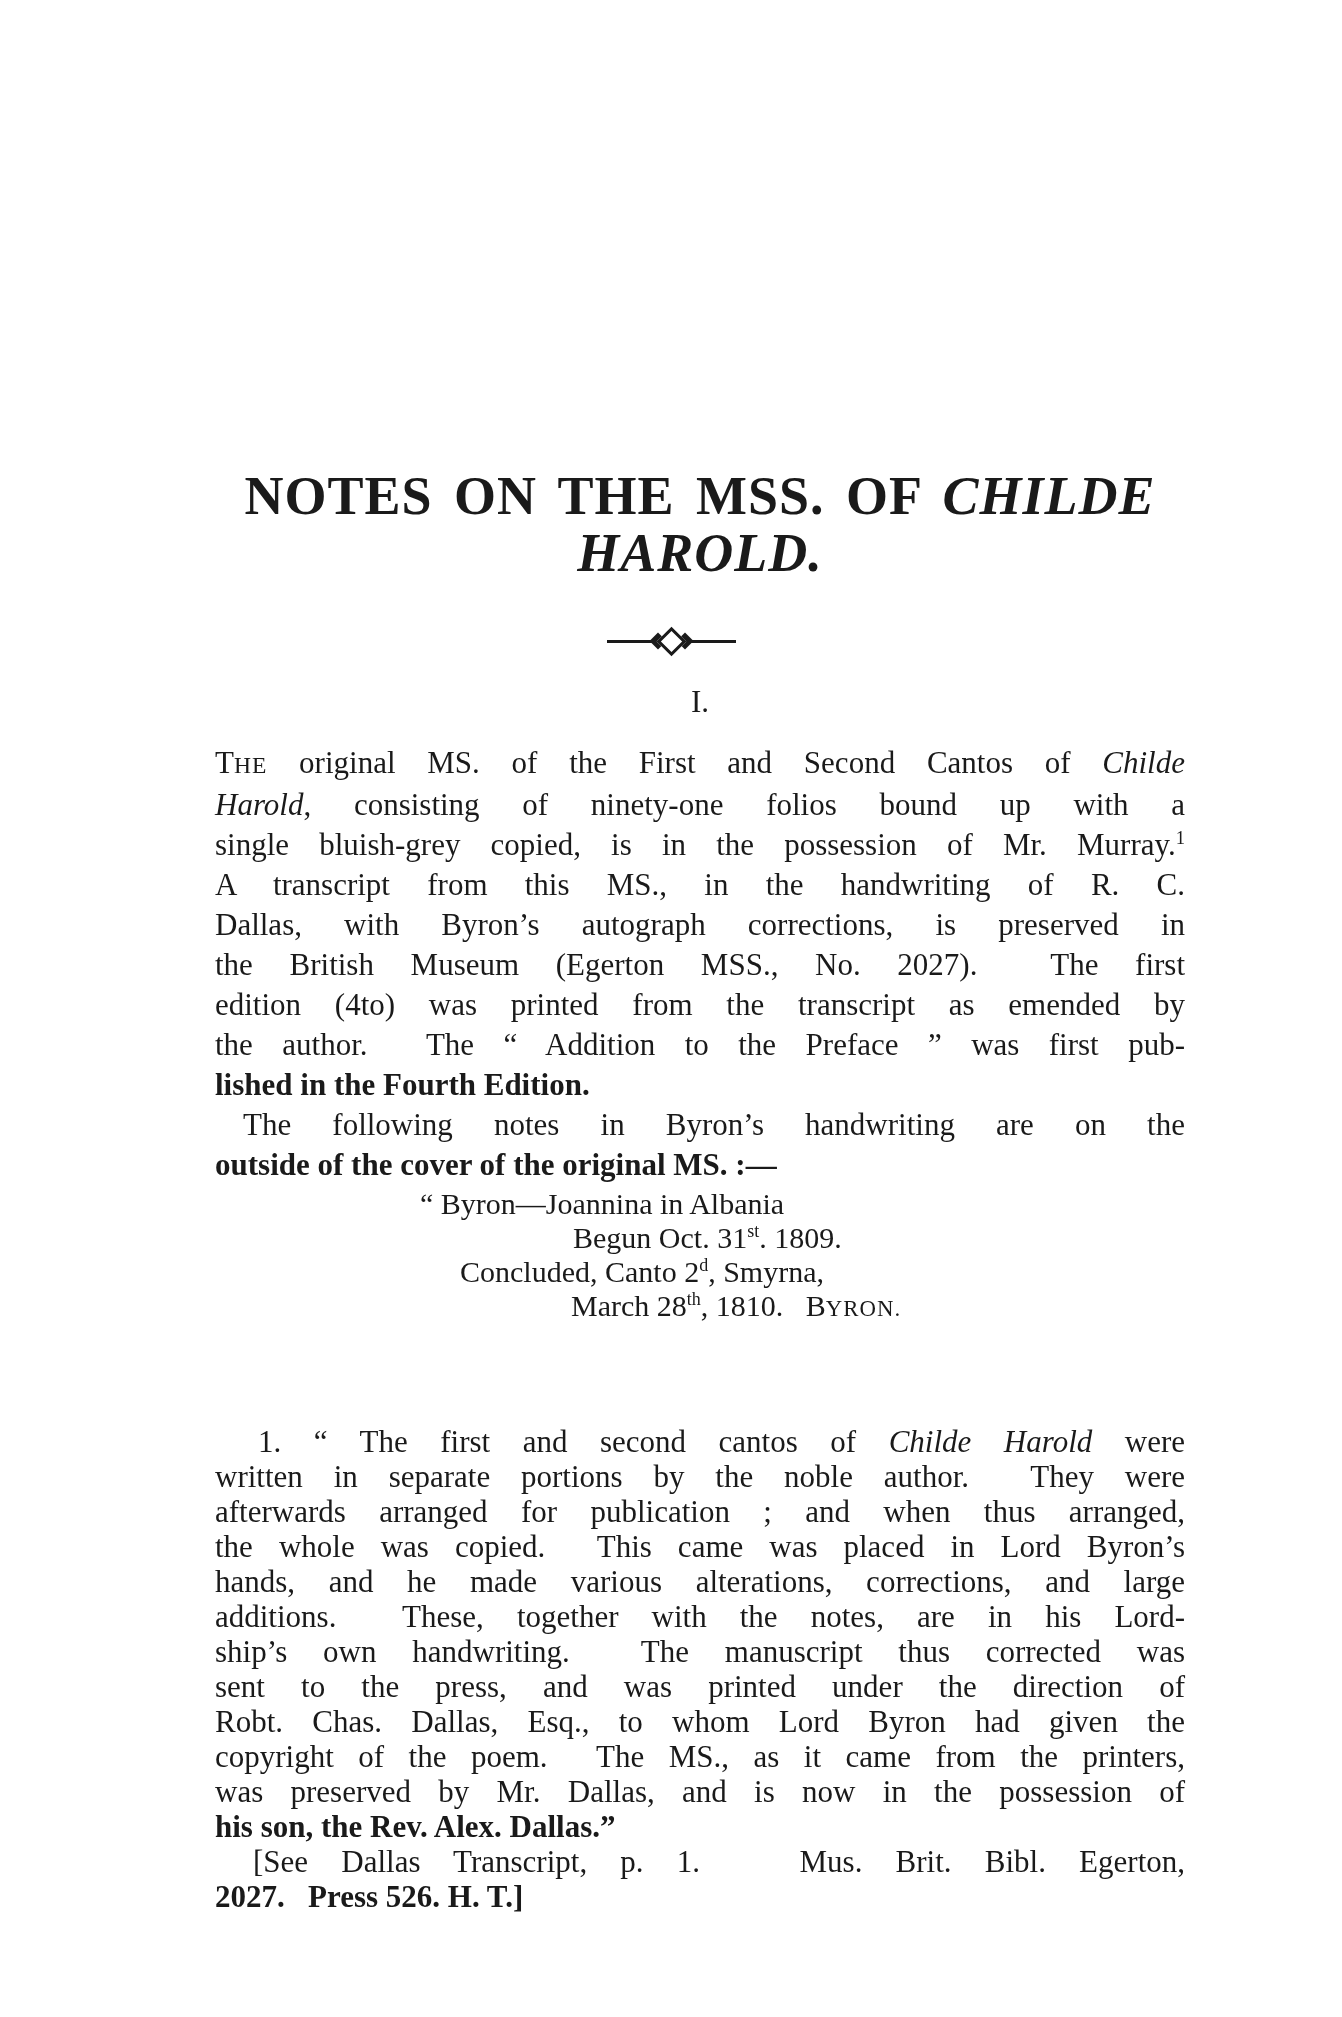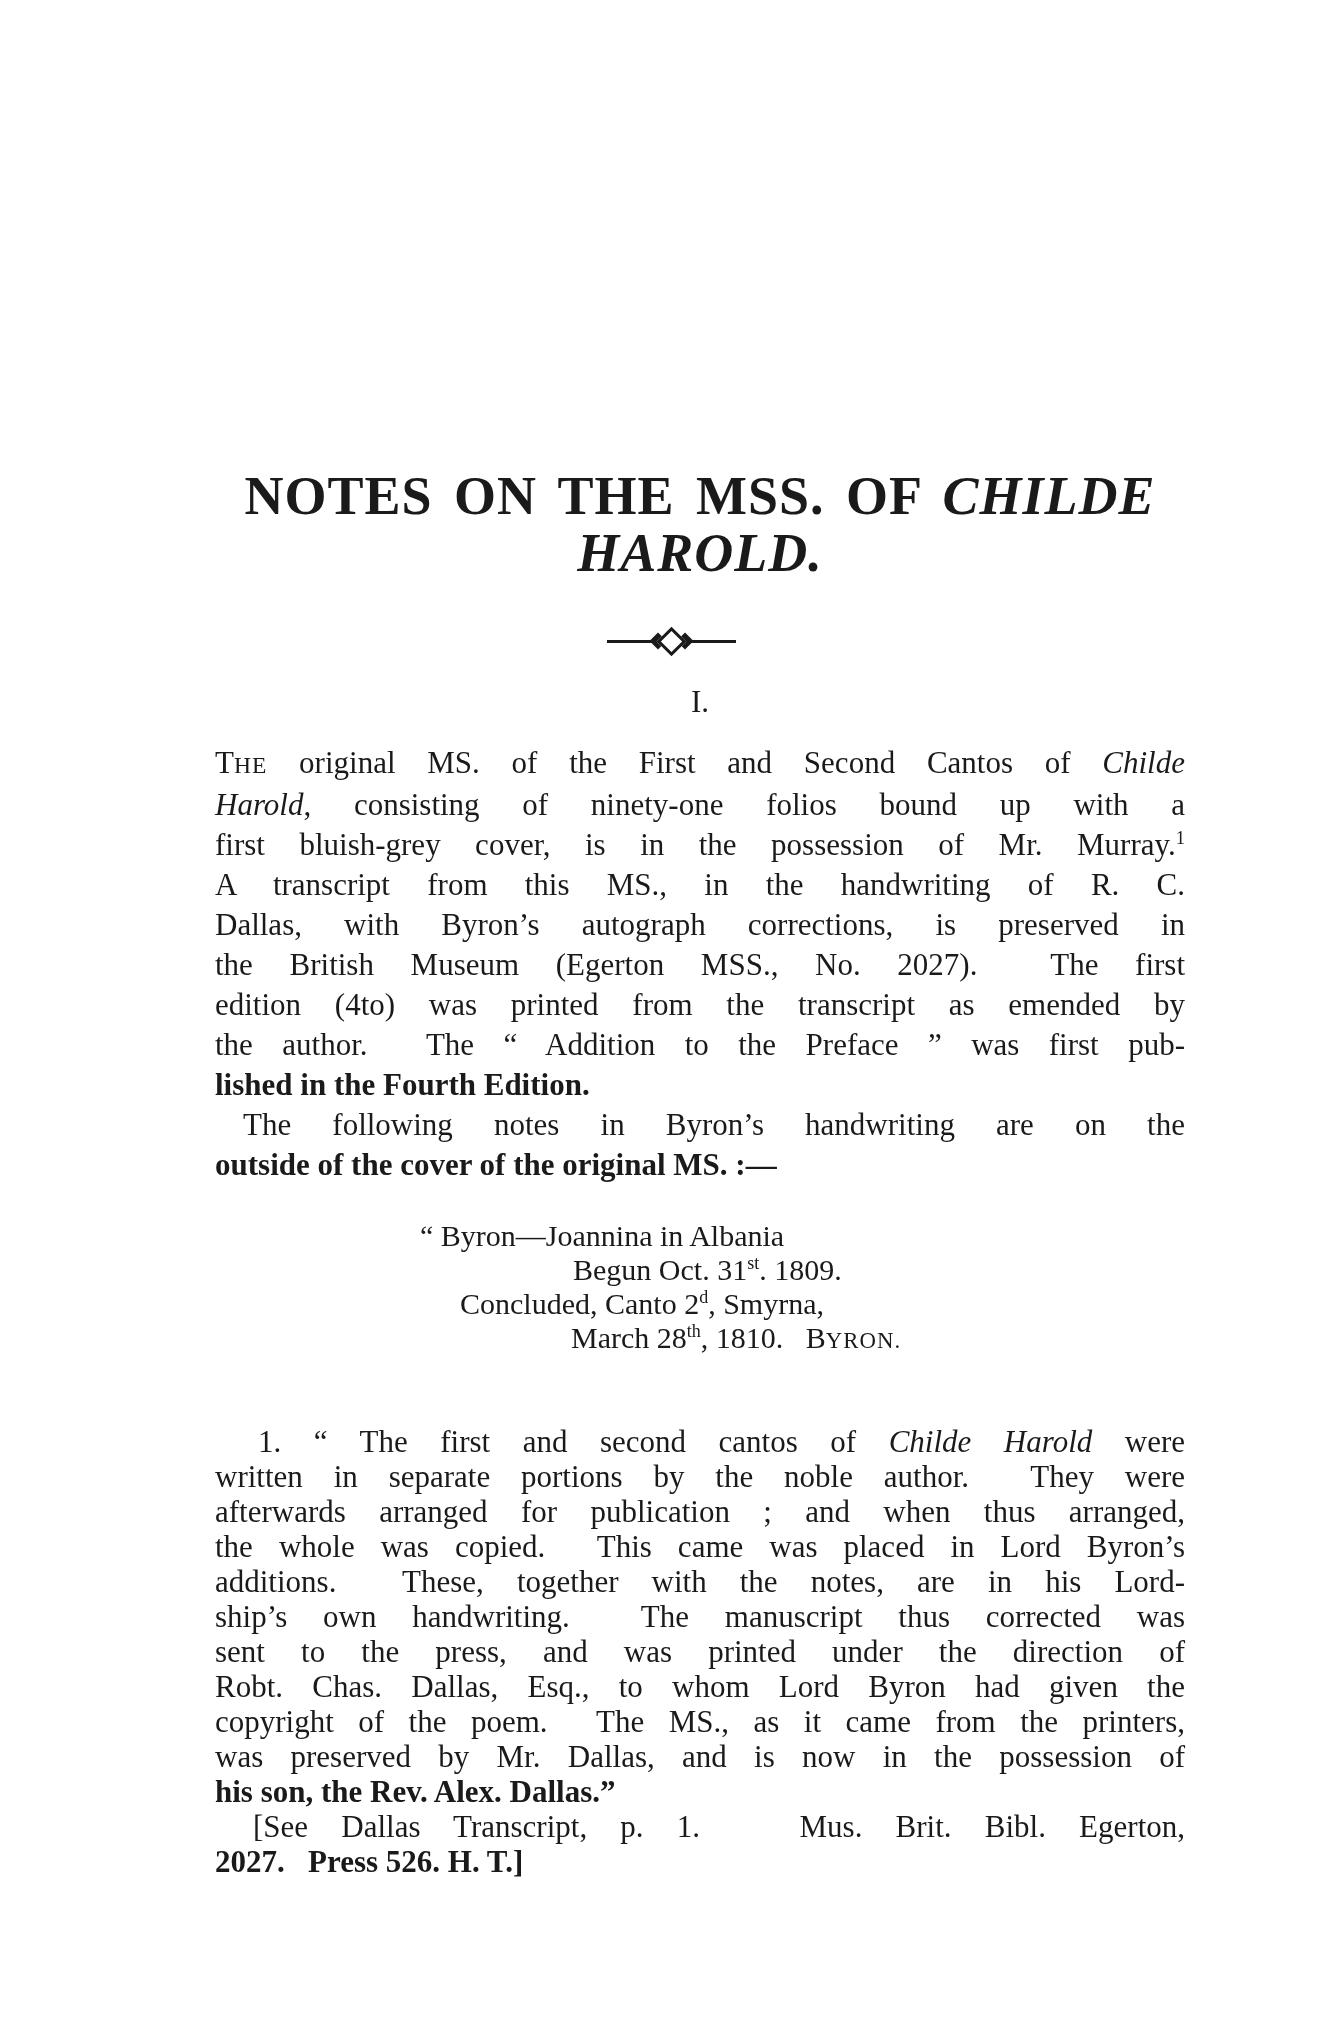--- a/index.html
+++ b/index.html
@@ -57,21 +57,21 @@
   
   .body-block {
     top: 743px;
     font-size: 31px;
     line-height: 40px;
   }
   .jtext .line { text-align: justify; text-align-last: justify; }
   .jtext .line.nj { text-align-last: left; font-weight: bold; }
   
   .inscription-block {
-    top: 1219px;
+    top: 1187px;
     font-size: 30px;
     line-height: 34px;
   }
   .inscription-block .line { text-align: left; text-align-last: left; }
   
   .footnote-block {
     top: 1424px;
     font-size: 31px;
     line-height: 35px;
   }
@@ -96,21 +96,21 @@
     <span class="dia open"></span>
     <span class="dia"></span>
     <span class="rule"></span>
   </div>
 
   <div class="col section-num">I.</div>
 
   <div class="col body-block jtext">
       <div class="line"><span>T</span><span class="seg-sc">HE</span><span> original MS. of the First and Second Cantos of </span><span class="seg-i">Childe</span></div>
       <div class="line"><span class="seg-i">Harold</span><span>, consisting of ninety-one folios bound up with a</span></div>
-      <div class="line"><span>first bluish-grey cover, is in the possession of Mr. Murray.</span><span class="seg-sup">1</span></div>
+      <div class="line"><span>single bluish-grey copied, is in the possession of Mr. Murray.</span><span class="seg-sup">1</span></div>
       <div class="line"><span>A transcript from this MS., in the handwriting of R. C.</span></div>
       <div class="line"><span>Dallas, with Byron’s autograph corrections, is preserved in</span></div>
       <div class="line"><span>the British Museum (Egerton MSS., No. 2027).  The first</span></div>
       <div class="line"><span>edition (4to) was printed from the transcript as emended by</span></div>
       <div class="line"><span>the author.  The “ Addition to the Preface ” was first pub-</span></div>
       <div class="line nj"><span>lished in the Fourth Edition.</span></div>
       <div class="line" style="padding-left: 28px;"><span>The following notes in Byron’s handwriting are on the</span></div>
       <div class="line nj"><span>outside of the cover of the original MS. :—</span></div>
     </div>
 
@@ -119,20 +119,21 @@
       <div class="line" style="padding-left: 358px;"><span>Begun Oct. 31</span><span class="seg-sup">st</span><span>. 1809.</span></div>
       <div class="line" style="padding-left: 245px; text-align: right;"><span>Concluded, Canto 2</span><span class="seg-sup">d</span><span>, Smyrna,</span></div>
       <div class="line" style="padding-left: 356px;"><span>March 28</span><span class="seg-sup">th</span><span>, 1810.   B</span><span class="seg-sc">YRON.</span></div>
     </div>
 
   <div class="col footnote-block jtext">
       <div class="line" style="padding-left: 43px;"><span>1. “ The first and second cantos of </span><span class="seg-i">Childe Harold</span><span> were</span></div>
       <div class="line"><span>written in separate portions by the noble author.  They were</span></div>
       <div class="line"><span>afterwards arranged for publication ; and when thus arranged,</span></div>
       <div class="line"><span>the whole was copied.  This came was placed in Lord Byron’s</span></div>
+      <div class="line"><span>hands, and he made various alterations, corrections, and large</span></div>
       <div class="line"><span>additions.  These, together with the notes, are in his Lord-</span></div>
       <div class="line"><span>ship’s own handwriting.  The manuscript thus corrected was</span></div>
       <div class="line"><span>sent to the press, and was printed under the direction of</span></div>
       <div class="line"><span>Robt. Chas. Dallas, Esq., to whom Lord Byron had given the</span></div>
       <div class="line"><span>copyright of the poem.  The MS., as it came from the printers,</span></div>
       <div class="line"><span>was preserved by Mr. Dallas, and is now in the possession of</span></div>
       <div class="line nj"><span>his son, the Rev. Alex. Dallas.”</span></div>
       <div class="line" style="padding-left: 38px;"><span>[See Dallas Transcript, p. 1.   Mus. Brit. Bibl. Egerton,</span></div>
       <div class="line nj"><span>2027.   Press 526. H. T.]</span></div>
     </div>

